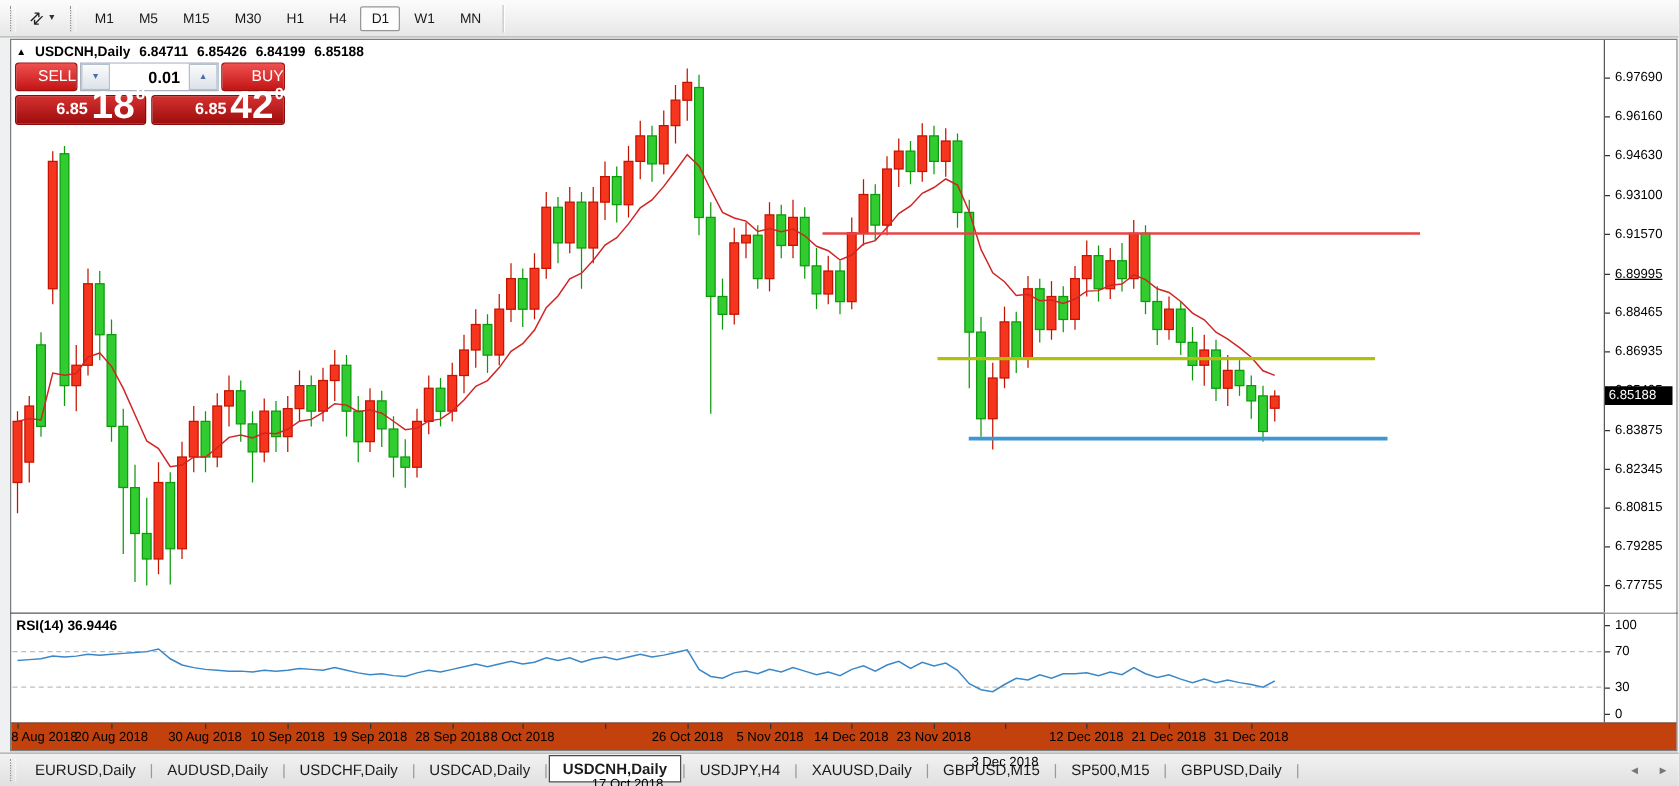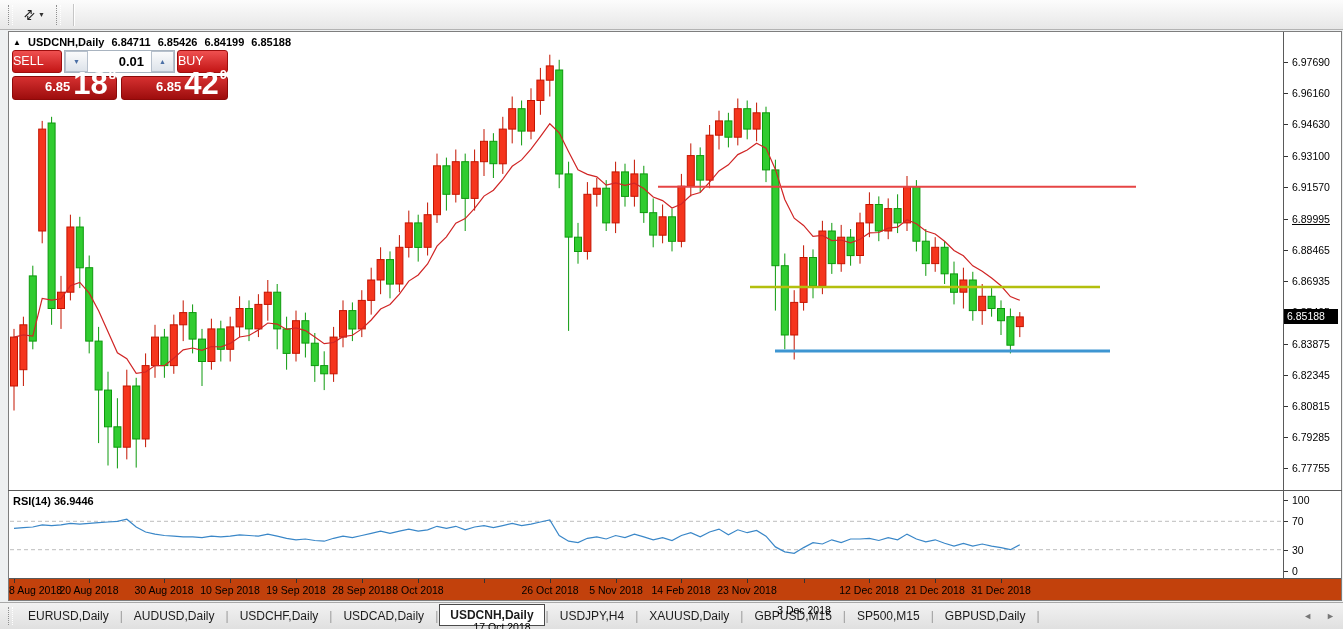--- a/index.html
+++ b/index.html
@@ -24,21 +24,21 @@
   .hsep { position:absolute; left:8px; width:1334px; height:1px; background:#5a5a5a; z-index:2; }
   svg.plot { position:absolute; z-index:1; }
 
   .chart-title { position:absolute; left:13px; top:36px; z-index:4; font-size:11px; font-weight:bold; color:#000; white-space:nowrap; }
   .chart-title span { margin-right:4px; }
   .title-arrow { font-size:8px; vertical-align:1px; }
 
   
   .btn-trade { position:absolute; top:50px; height:23px; z-index:5;
     background:linear-gradient(#ef5050,#c31515); border:1px solid #9d0e0e; border-radius:3px;
-    color:#fff; font-size:12.5px; text-align:left; line-height:21px; cursor:pointer; }
+    color:#fff; font-size:12.5px; text-align:right; line-height:21px; cursor:pointer; }
   .btn-sell { left:12px; width:50px; }
   .btn-buy  { left:177px; width:51px; }
   .spinner { position:absolute; left:64px; top:50px; width:111px; height:23px; z-index:5;
     background:#fff; border:1px solid #a9b4c0; display:flex; }
   .spin-btn { width:23px; background:linear-gradient(#fafbfc,#dde3ea); border:1px solid #b6c0cc;
     color:#4a6fa5; font-size:7px; display:flex; align-items:center; justify-content:center; cursor:pointer; }
   .spin-field { flex:1; border:none; outline:none; text-align:right; font-size:13px; font-weight:bold;
     padding-right:7px; font-family:"Liberation Sans",sans-serif; color:#000; min-width:0; }
   .price-box { position:absolute; top:76px; height:24px; z-index:5;
     background:linear-gradient(#d63030,#9d0d0d); border:1px solid #8c0a0a; border-radius:3px;
@@ -76,20 +76,31 @@
 </head>
 <body>
 
 <div class="toolbar">
   <div class="grip"></div>
   <div class="tool-cluster">
     <span class="sync-icon">⇄</span>
     <span class="caret">▼</span>
   </div>
   <div class="grip"></div>
+  <div id="tf-buttons" style="display:flex;align-items:center;">
+      <div class="tf-btn">M1</div>
+      <div class="tf-btn">M5</div>
+      <div class="tf-btn">M15</div>
+      <div class="tf-btn">M30</div>
+      <div class="tf-btn">H1</div>
+      <div class="tf-btn">H4</div>
+      <div class="tf-btn active">D1</div>
+      <div class="tf-btn">W1</div>
+      <div class="tf-btn">MN</div>
+    </div>
   <div class="vsep"></div>
 </div>
 
 <div class="chart-window"></div>
 
 <svg id="price-svg" class="plot" style="left:9px;top:32px;" width="1274" height="458" viewBox="9 32 1274 458">
     <line x1="14" y1="328.9" x2="14" y2="410.5" stroke="#c41400" stroke-width="1"></line>
     <rect x="10.5" y="337.1" width="7" height="48.9" fill="#f5351d" stroke="#c41400" stroke-width="1"></rect>
     <line x1="23.4" y1="316.7" x2="23.4" y2="386.0" stroke="#c41400" stroke-width="1"></line>
     <rect x="19.9" y="324.8" width="7" height="44.9" fill="#f5351d" stroke="#c41400" stroke-width="1"></rect>
@@ -407,21 +418,21 @@
     <div class="date-label" style="left: 308px;">28 Sep 2018</div>
     <div class="date-tick" style="left: 409px;"></div>
     <div class="date-label" style="left: 364px;">8 Oct 2018</div>
     <div class="date-tick" style="left: 475px;"></div>
     <div class="date-label" style="left: 448px; margin-top: 37px;">17 Oct 2018</div>
     <div class="date-tick" style="left: 541px;"></div>
     <div class="date-label" style="left: 496px;">26 Oct 2018</div>
     <div class="date-tick" style="left: 607px;"></div>
     <div class="date-label" style="left: 562px;">5 Nov 2018</div>
     <div class="date-tick" style="left: 672px;"></div>
-    <div class="date-label" style="left: 627px;">14 Feb 2018</div>
+    <div class="date-label" style="left: 627px;">14 Dec 2018</div>
     <div class="date-tick" style="left: 738px;"></div>
     <div class="date-label" style="left: 693px;">23 Nov 2018</div>
     <div class="date-tick" style="left: 795px;"></div>
     <div class="date-label" style="left: 750px; margin-top: 20px;">3 Dec 2018</div>
     <div class="date-tick" style="left: 860px;"></div>
     <div class="date-label" style="left: 815px;">12 Dec 2018</div>
     <div class="date-tick" style="left: 926px;"></div>
     <div class="date-label" style="left: 881px;">21 Dec 2018</div>
     <div class="date-tick" style="left: 992px;"></div>
     <div class="date-label" style="left: 947px;">31 Dec 2018</div>

